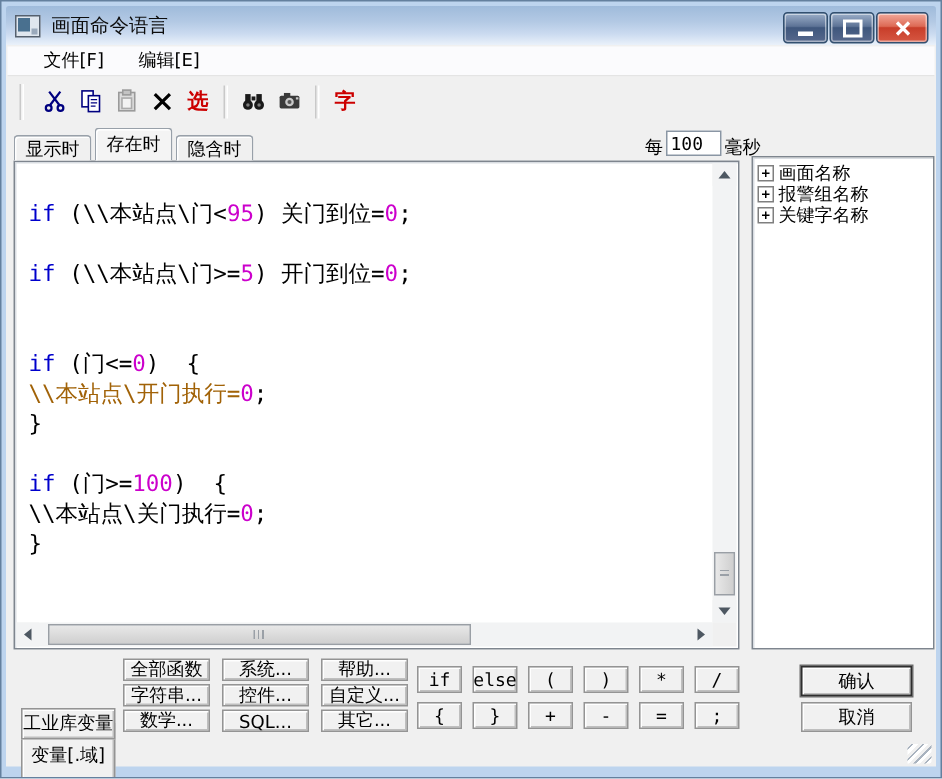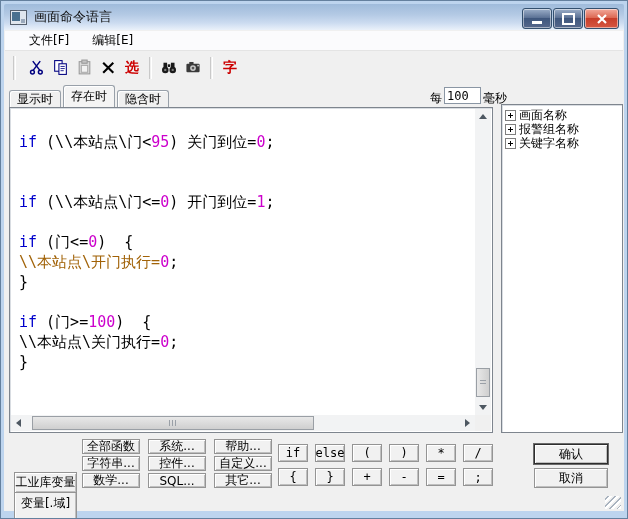--- a/index.html
+++ b/index.html
@@ -185,22 +185,22 @@
 
   <span class="interval-prefix">每</span>
   <input class="interval-input" value="100" style="">
   <span class="interval-suffix">毫秒</span>
 
   <div class="editor">
     <div class="code-content">
         <div class="code-line">&nbsp;</div>
         <div class="code-line"><span style="color: rgb(0, 0, 204);">if</span><span style="color: rgb(0, 0, 0);"> (\\本站点\门&lt;</span><span style="color: rgb(204, 0, 204);">95</span><span style="color: rgb(0, 0, 0);">) 关门到位=</span><span style="color: rgb(204, 0, 204);">0</span><span style="color: rgb(0, 0, 0);">;</span></div>
         <div class="code-line">&nbsp;</div>
-        <div class="code-line">&nbsp;</div>
-        <div class="code-line"><span style="color: rgb(0, 0, 204);">if</span><span style="color: rgb(0, 0, 0);"> (\\本站点\门&lt;=</span><span style="color: rgb(204, 0, 204);">0</span><span style="color: rgb(0, 0, 0);">) 开门到位=</span><span style="color: rgb(204, 0, 204);">1</span><span style="color: rgb(0, 0, 0);">;</span></div>
+        <div class="code-line"><span style="color: rgb(0, 0, 204);">if</span><span style="color: rgb(0, 0, 0);"> (\\本站点\门&gt;=</span><span style="color: rgb(204, 0, 204);">5</span><span style="color: rgb(0, 0, 0);">) 开门到位=</span><span style="color: rgb(204, 0, 204);">0</span><span style="color: rgb(0, 0, 0);">;</span></div>
+        <div class="code-line">&nbsp;</div>
         <div class="code-line">&nbsp;</div>
         <div class="code-line"><span style="color: rgb(0, 0, 204);">if</span><span style="color: rgb(0, 0, 0);"> (门&lt;=</span><span style="color: rgb(204, 0, 204);">0</span><span style="color: rgb(0, 0, 0);">)  {</span></div>
         <div class="code-line"><span style="color: #a16207;">\\本站点\开门执行=</span><span style="color: rgb(204, 0, 204);">0</span><span style="color: rgb(0, 0, 0);">;</span></div>
         <div class="code-line"><span style="color: rgb(0, 0, 0);">}</span></div>
         <div class="code-line">&nbsp;</div>
         <div class="code-line"><span style="color: rgb(0, 0, 204);">if</span><span style="color: rgb(0, 0, 0);"> (门&gt;=</span><span style="color: rgb(204, 0, 204);">100</span><span style="color: rgb(0, 0, 0);">)  {</span></div>
         <div class="code-line"><span style="color: rgb(0, 0, 0);">\\本站点\关门执行=</span><span style="color: rgb(204, 0, 204);">0</span><span style="color: rgb(0, 0, 0);">;</span></div>
         <div class="code-line"><span style="color: rgb(0, 0, 0);">}</span></div>
       </div>
     <div class="vscroll">

